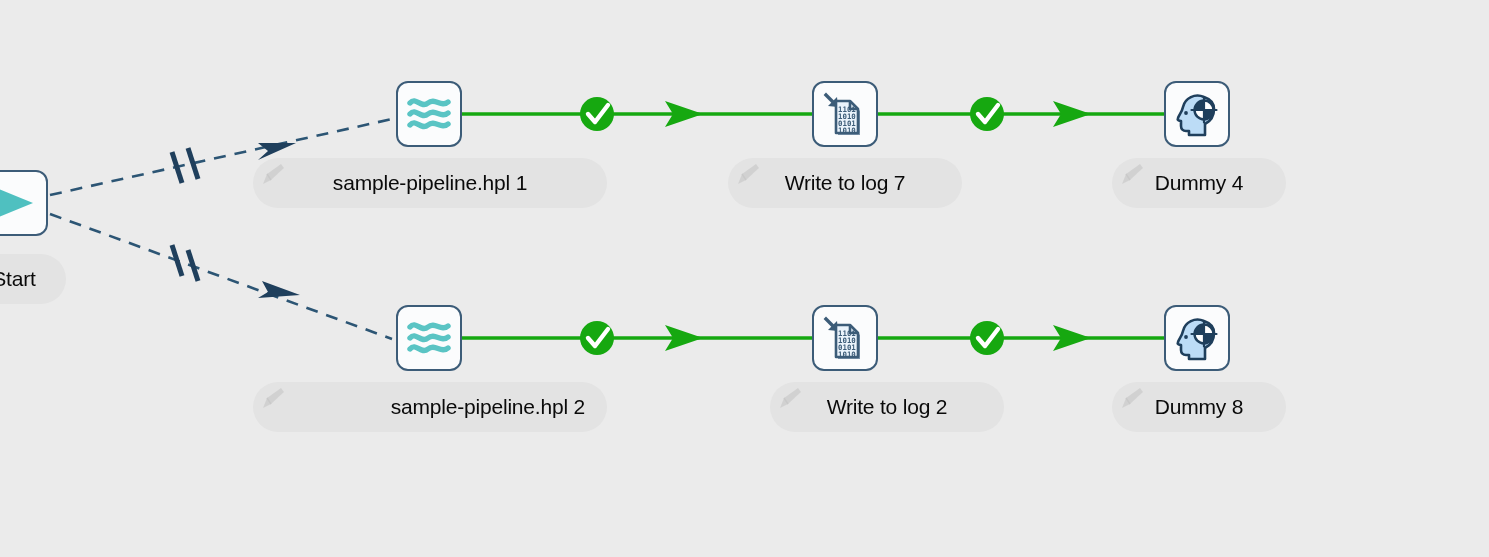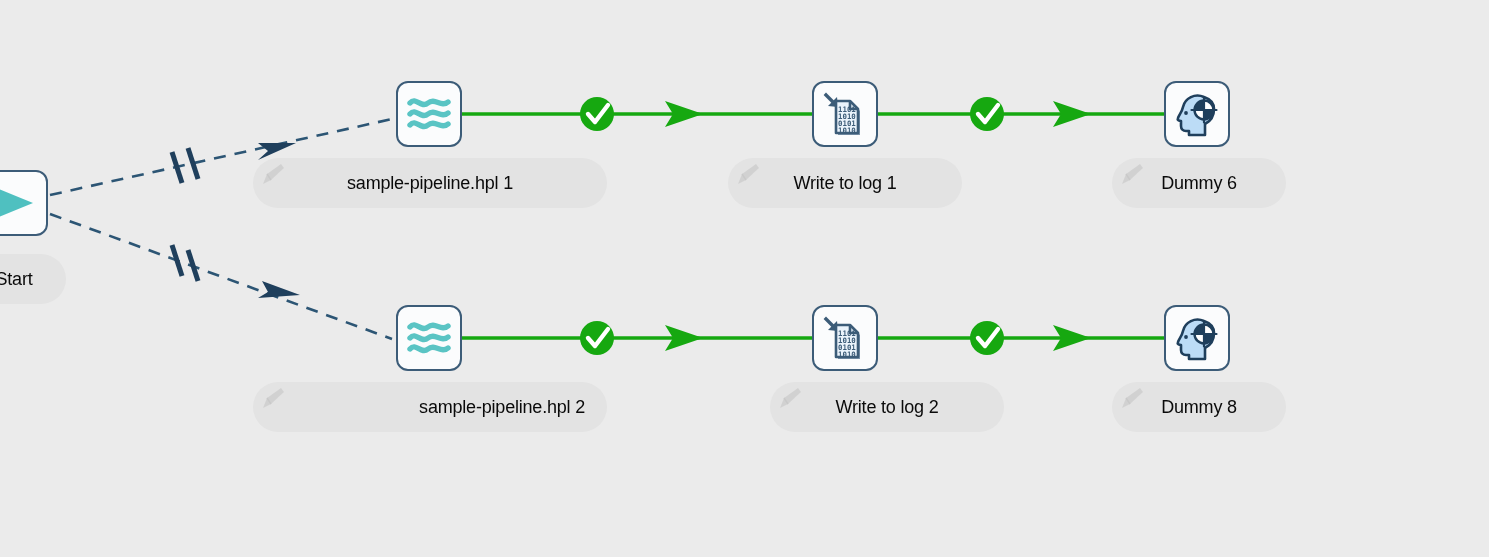--- a/index.html
+++ b/index.html
@@ -55,21 +55,21 @@
     height: 50px;
     background: #e3e3e3;
     border-radius: 25px;
     display: flex;
     align-items: center;
     justify-content: center;
     padding: 0 22px;
     box-sizing: border-box;
     white-space: nowrap;
     color: #0a0a0a;
-    font-size: 18px;
+    font-size: 21px;
     font-family: "Liberation Sans", sans-serif;
     letter-spacing: -0.2px;
   }
   .label-chip .chip-text { position: relative; z-index: 2; }
   .chip-pencil {
     position: absolute;
     left: 6px;
     top: 2px;
     width: 28px;
     height: 28px;
@@ -247,29 +247,29 @@
       <path d="M8,14 L12,20" stroke="#b4b4b4" stroke-width="1.4" fill="none"></path>
     </svg>
     <span class="chip-text">sample-pipeline.hpl 1</span>
   </div>
 
   <div class="label-chip" style="left:728px; top:158px; width:234px;">
     <svg class="chip-pencil" viewBox="0 0 28 28">
       <path d="M4,24 L8,14 L22,4 L25,8 L12,20 Z" fill="#c4c4c4"></path>
       <path d="M8,14 L12,20" stroke="#b4b4b4" stroke-width="1.4" fill="none"></path>
     </svg>
-    <span class="chip-text">Write to log 1</span>
+    <span class="chip-text">Write to log 7</span>
   </div>
 
   <div class="label-chip" style="left:1112px; top:158px; width:174px;">
     <svg class="chip-pencil" viewBox="0 0 28 28">
       <path d="M4,24 L8,14 L22,4 L25,8 L12,20 Z" fill="#c4c4c4"></path>
       <path d="M8,14 L12,20" stroke="#b4b4b4" stroke-width="1.4" fill="none"></path>
     </svg>
-    <span class="chip-text">Dummy 6</span>
+    <span class="chip-text">Dummy 4</span>
   </div>
 
   <div class="label-chip" style="left:253px; top:382px; width:354px;justify-content:flex-end;">
     <svg class="chip-pencil" viewBox="0 0 28 28">
       <path d="M4,24 L8,14 L22,4 L25,8 L12,20 Z" fill="#c4c4c4"></path>
       <path d="M8,14 L12,20" stroke="#b4b4b4" stroke-width="1.4" fill="none"></path>
     </svg>
     <span class="chip-text">sample-pipeline.hpl 2</span>
   </div>
 

